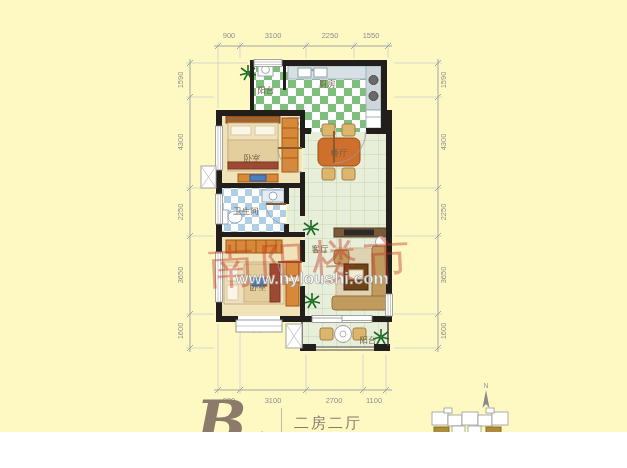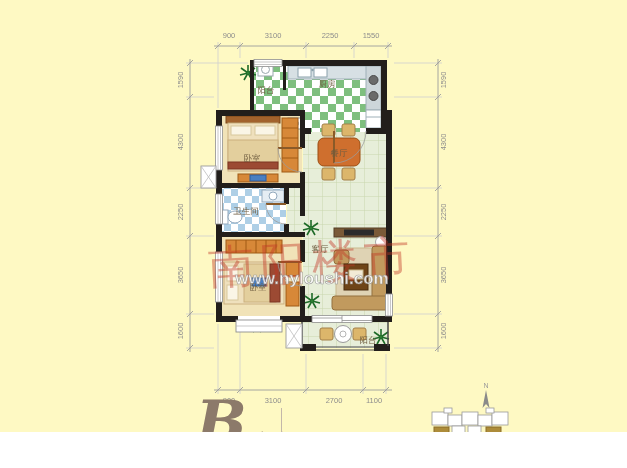--- a/index.html
+++ b/index.html
@@ -342,15 +342,16 @@
       <rect x="440" y="434" width="3" height="5" fill="#ffffff"></rect>
       <rect x="492" y="434" width="3" height="5" fill="#ffffff"></rect>
     </g>
   </g>
 </svg>
 
   <div id="caption">
     <div class="unit-letter">B</div>
     <div class="unit-suffix">户型</div>
     <div class="caption-divider"></div>
+    <div class="layout-type">二房二厅</div>
   </div>
 
 </div>
 
 </body></html>

